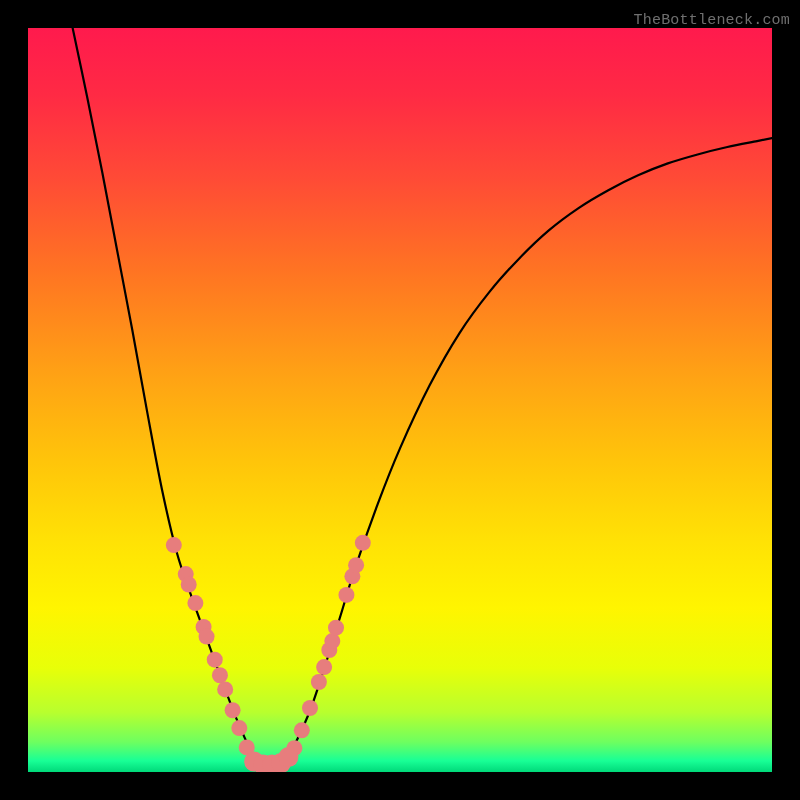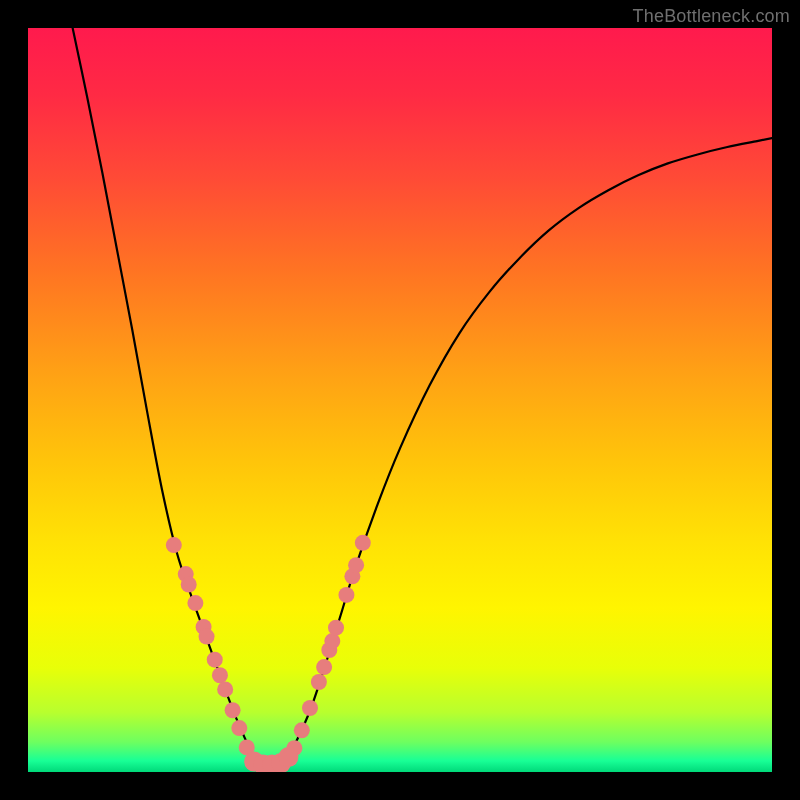--- a/index.html
+++ b/index.html
@@ -19,27 +19,28 @@
   .plot {
     position: absolute;
     left: 28px;
     top: 28px;
     width: 744px;
     height: 744px;
     overflow: hidden;
   }
   .watermark {
     position: absolute;
-    top: 6px;
+    top: 12px;
     right: 10px;
     color: #6f6f6f;
-    font-size: 18px;
+    font-size: 15px;
     font-weight: 400;
     letter-spacing: 0.2px;
     z-index: 20;
+    font-family: Liberation Mono, monospace;
   }
   svg {
     display: block;
   }
 </style>
 </head>
 <body>
 
 <div class="frame">
   <div class="plot">

